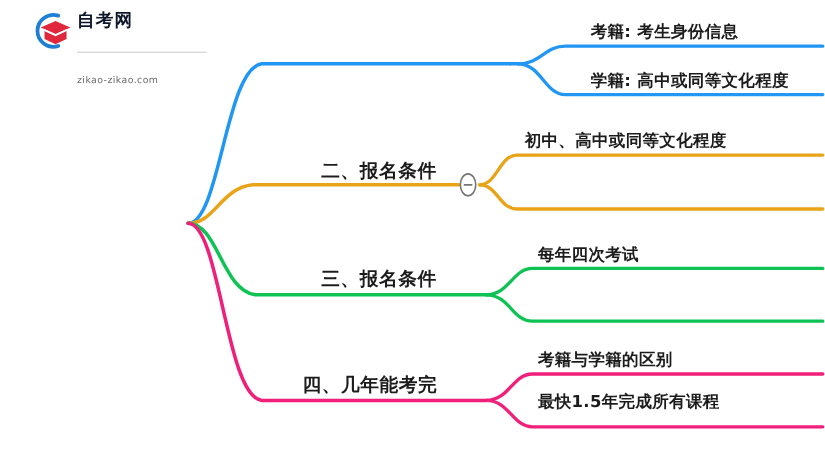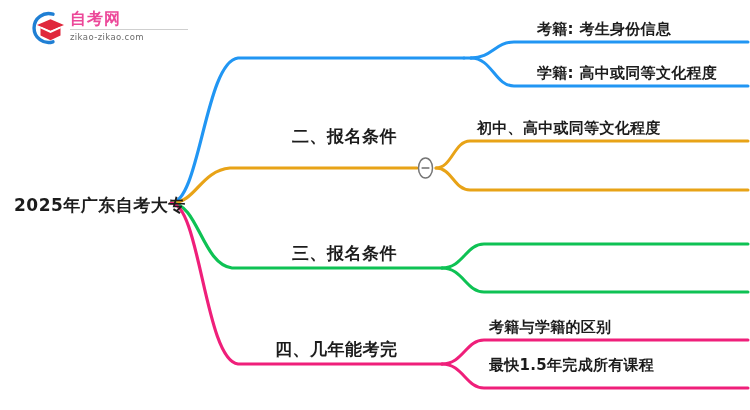--- a/index.html
+++ b/index.html
@@ -35,31 +35,31 @@
   }
   .logo-text {
     position: absolute;
     left: 44px;
     top: 1px;
     width: 118px;
   }
   .logo-cn {
     font-size: 16px;
     font-weight: bold;
-    color: #ec4899;
+    color: #0f172a;
     letter-spacing: 1px;
     line-height: 19px;
     border-bottom: 1px solid #cfcfcf;
-    padding-bottom: 1px;
+    padding-bottom: 19px;
   }
   .logo-url {
     font-size: 8.5px;
     color: #6b6b6b;
     letter-spacing: 0.4px;
-    margin-top: 2px;
+    margin-top: 20px;
     font-family: "DejaVu Sans", "Liberation Sans", sans-serif;
   }
   
   .node {
     position: absolute;
     white-space: nowrap;
     color: #1c1c1c;
   }
   .root-node {
     font-size: 17px;
@@ -115,31 +115,31 @@
       <path d="M11,15 L24.5,9.2 L38,15 L24.5,20.8 Z" fill="#e0273c"></path>
       <path d="M14.5,17.4 L14.5,25.5 L24.5,30.2 L34.5,25.5 L34.5,17.4 L24.5,22 Z" fill="#e0273c"></path>
       <path d="M14.5,17.4 L24.5,22 L34.5,17.4" fill="none" stroke="#ffffff" stroke-width="1.6"></path>
     </svg>
     <div class="logo-text">
       <div class="logo-cn">自考网</div>
       <div class="logo-url">zikao-zikao.com</div>
     </div>
   </div>
 
-  <div class="node root-node" style="left:14px; top:194px;">2025年广东自考大专</div>
 
   <div class="node leaf-node" style="left:537px; top:20px;">考籍: 考生身份信息</div>
   <div class="node leaf-node" style="left:537px; top:64px;">学籍: 高中或同等文化程度</div>
 
-  <div class="node branch-node" style="left:292px; top:125px;">二、报名条件</div>
+  <div class="node branch-node" style="left:292px; top:144px;">二、报名条件</div>
   <svg class="toggle" style="left:417px; top:157px;" viewBox="0 0 17 22">
     <ellipse cx="8.5" cy="11" rx="7" ry="10" fill="#ffffff" stroke="#767676" stroke-width="1.5"></ellipse>
     <line x1="4.6" y1="11" x2="12.4" y2="11" stroke="#767676" stroke-width="1.6"></line>
   </svg>
   <div class="node leaf-node" style="left:477px; top:119px;">初中、高中或同等文化程度</div>
 
   <div class="node branch-node" style="left:292px; top:242px;">三、报名条件</div>
+  <div class="node leaf-node" style="left:489px; top:222px;">每年四次考试</div>
 
   <div class="node branch-node" style="left:275px; top:338px;">四、几年能考完</div>
   <div class="node leaf-node" style="left:489px; top:318px;">考籍与学籍的区别</div>
   <div class="node leaf-node" style="left:489px; top:356px;">最快1.5年完成所有课程</div>
 
 </div>
 
 </body></html>

